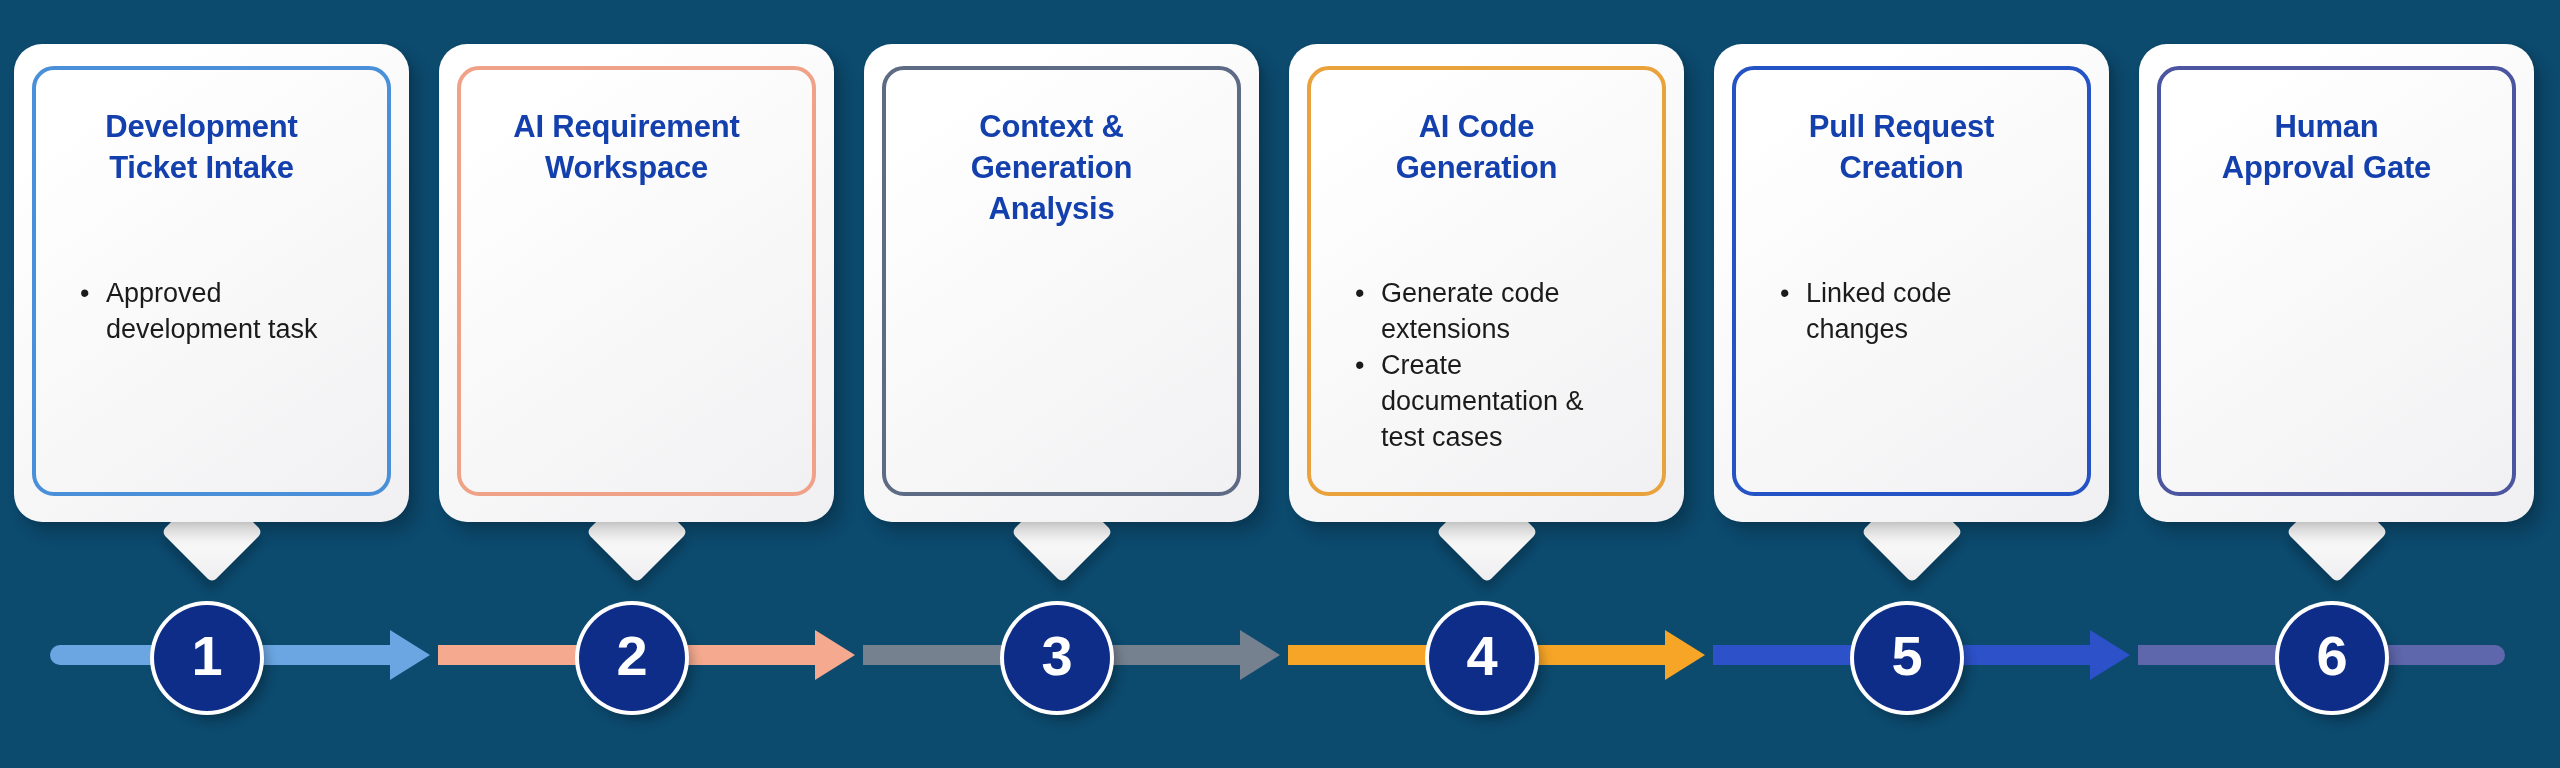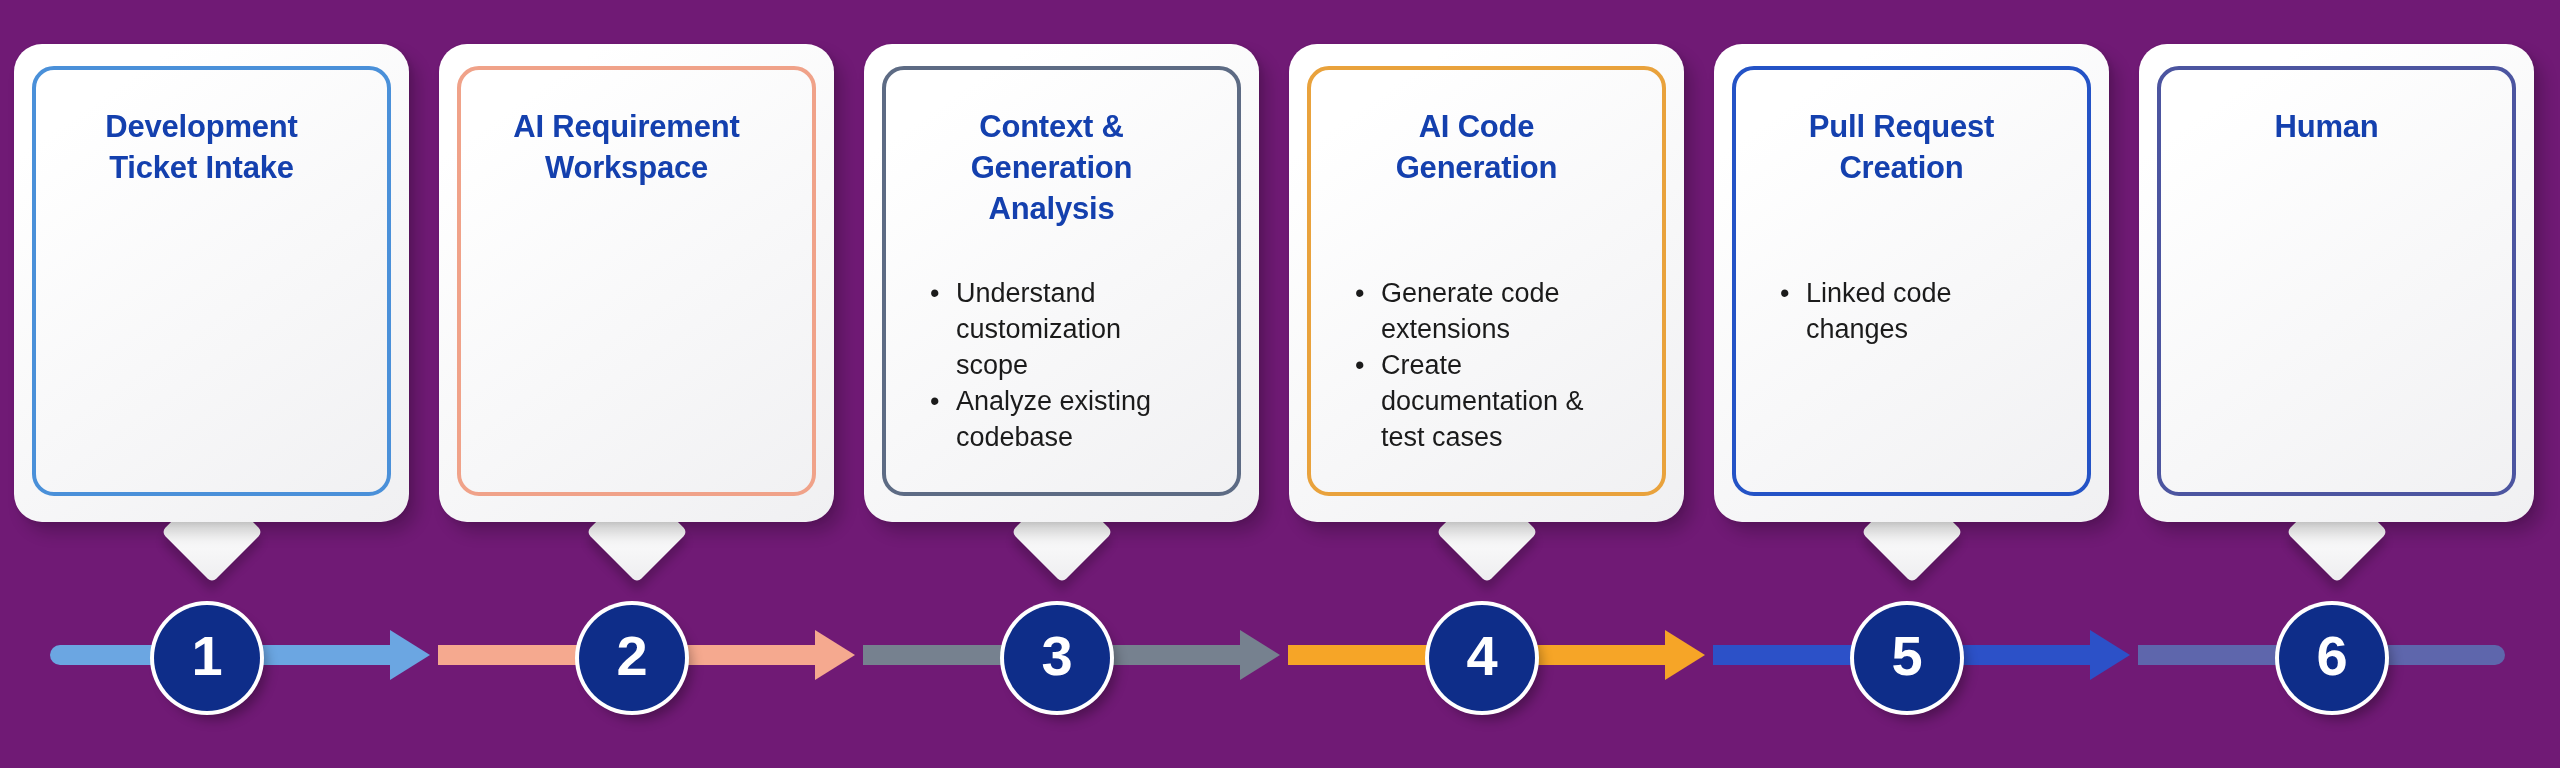--- a/index.html
+++ b/index.html
@@ -1,20 +1,20 @@
 <!DOCTYPE html>
 <html style="--title-color: #1440AE; --body-color: #1B1B1B; --circle-color: #0E2D89;"><head>
 <meta charset="utf-8">
 <style>
   html,body{margin:0;padding:0;background:#ffffff;}
   .canvas{
     position:relative;
     width:2560px;height:768px;
     overflow:hidden;
-    background:#701a75;
+    background:#0c4a6e;
     font-family:"Liberation Sans", sans-serif;
   }
   
   .columns{
     position:absolute;left:14px;top:44px;
     display:grid;
     grid-template-columns:repeat(6,395px);
     column-gap:30px;
   }
   .step-col{position:relative;height:600px;}
@@ -111,20 +111,21 @@
   <div class="columns">
       <div class="step-col" style="--accent: #4A90D9;">
     <div class="card">
       <div class="inner-border"></div>
       <div class="card-content">
         <div class="title-box">
               <div class="title-line">Development</div>
               <div class="title-line">Ticket Intake</div>
             </div>
         <ul class="bullets">
+              <li>Approved development task</li>
             </ul>
       </div>
     </div>
     <div class="tail"></div>
   </div>
       <div class="step-col" style="--accent: #F0A289;">
     <div class="card">
       <div class="inner-border"></div>
       <div class="card-content">
         <div class="title-box">
@@ -137,24 +138,20 @@
   </div>
       <div class="step-col" style="--accent: #5D6B84;">
     <div class="card">
       <div class="inner-border"></div>
       <div class="card-content">
         <div class="title-box">
               <div class="title-line">Context &amp;</div>
               <div class="title-line">Generation</div>
               <div class="title-line">Analysis</div>
             </div>
-        <ul class="bullets">
-              <li>Understand customization scope</li>
-              <li>Analyze existing codebase</li>
-            </ul>
       </div>
     </div>
     <div class="tail"></div>
   </div>
       <div class="step-col" style="--accent: #E9A23C;">
     <div class="card">
       <div class="inner-border"></div>
       <div class="card-content">
         <div class="title-box">
               <div class="title-line">AI Code</div>
@@ -182,20 +179,21 @@
       </div>
     </div>
     <div class="tail"></div>
   </div>
       <div class="step-col" style="--accent: #4C55A0;">
     <div class="card">
       <div class="inner-border"></div>
       <div class="card-content">
         <div class="title-box">
               <div class="title-line">Human</div>
+              <div class="title-line">Approval Gate</div>
             </div>
       </div>
     </div>
     <div class="tail"></div>
   </div>
     </div>
   <div id="timeline-layer">
       <div class="bar" style="left: 50px; width: 344px; background: rgb(107, 166, 226); border-radius: 10px 0px 0px 10px;"></div>
       <div class="arrowhead" style="left: 390px; border-left-color: rgb(107, 166, 226);"></div>
       <div class="circle" style="left: 154px; top: 605px;">

